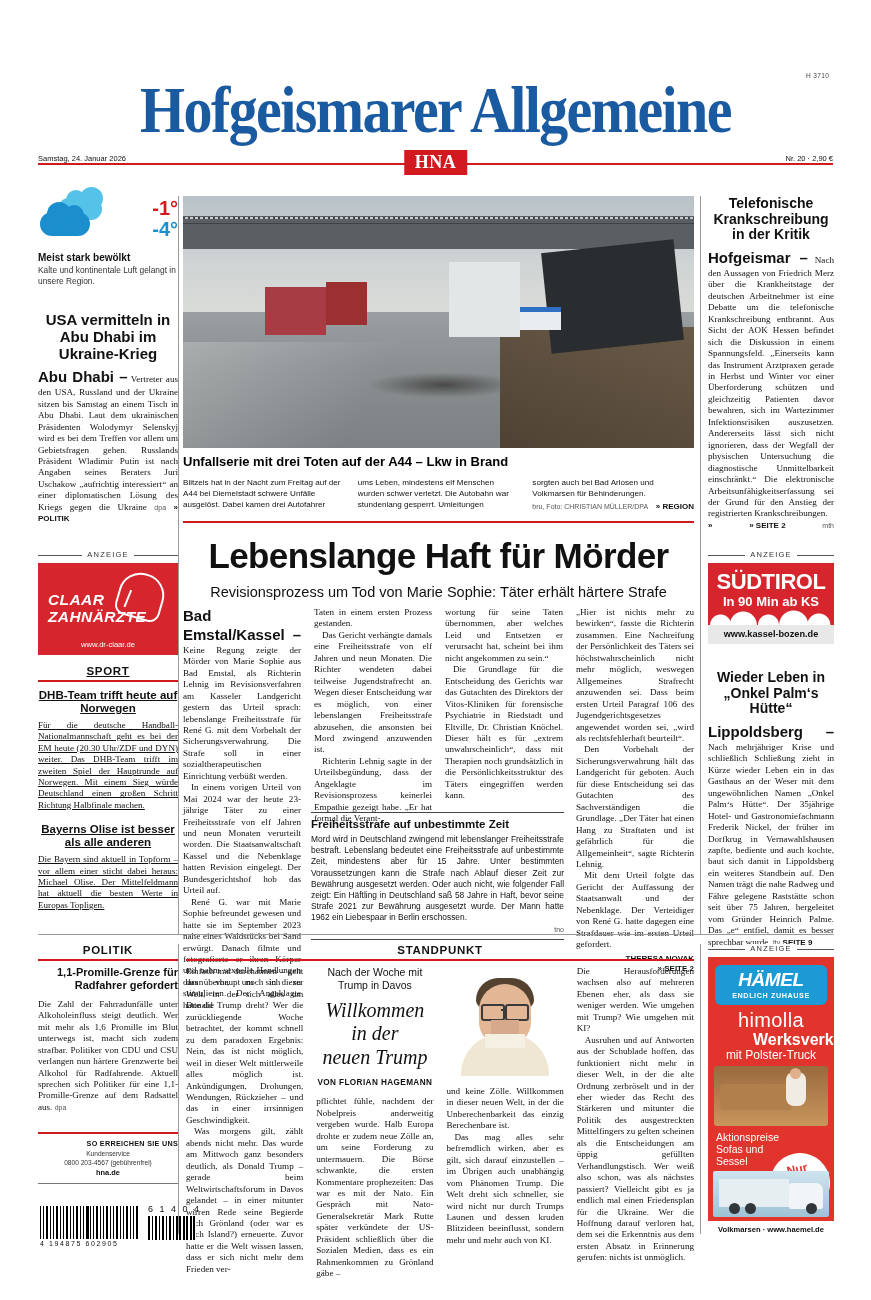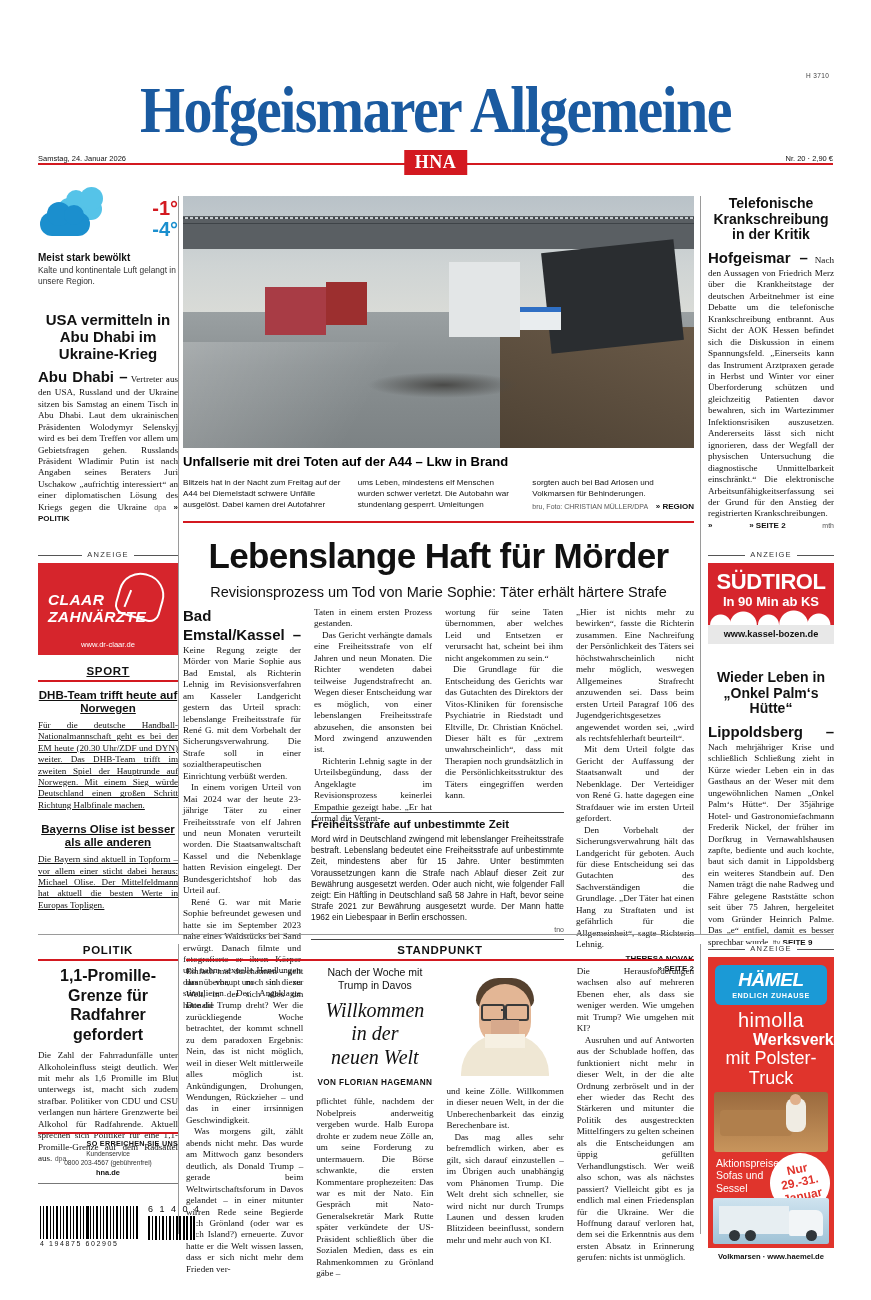--- a/index.html
+++ b/index.html
@@ -196,21 +196,21 @@
   .pr-neck{position:absolute;left:40px;bottom:34px;width:28px;height:22px;background:#d7a98c;}
   .pr-head{position:absolute;left:28px;top:16px;width:52px;height:62px;background:#e3b695;border-radius:26px 26px 24px 24px;}
   .pr-hair{position:absolute;left:25px;top:10px;width:58px;height:30px;background:#55412f;border-radius:29px 29px 10px 10px;}
   .pr-glass-l{position:absolute;left:30px;top:36px;width:20px;height:13px;border:2px solid #3a3a3a;border-radius:3px;}
   .pr-glass-r{position:absolute;left:54px;top:36px;width:20px;height:13px;border:2px solid #3a3a3a;border-radius:3px;}
   .pr-bridge{position:absolute;left:50px;top:41px;width:6px;height:2px;background:#3a3a3a;}
   .pr-mouth{position:absolute;left:45px;top:62px;width:16px;height:3px;background:#b07a63;border-radius:2px;}
   .pr-collar{position:absolute;left:34px;bottom:28px;width:40px;height:14px;background:#f6f0e2;transform:rotate(0deg);}
 
   #politik-body{position:absolute;left:38px;top:966px;width:140px;}
-  .pol-title{font-family:"Liberation Sans",sans-serif;font-weight:bold;font-size:16px;text-align:center;line-height:1.22;}
+  .pol-title{font-family:"Liberation Sans",sans-serif;font-weight:bold;font-size:11px;text-align:right;line-height:1.22;}
 
   
   #contact{position:absolute;left:38px;top:1132px;width:140px;}
   #contact .cline{height:2px;background:#d31920;margin-bottom:5px;}
   #contact .ctitle{font-family:"Liberation Sans",sans-serif;font-weight:bold;font-size:7.2px;text-align:right;letter-spacing:.3px;}
   #contact .csub{font-family:"Liberation Sans",sans-serif;font-size:6.6px;text-align:center;color:#333;margin-top:2px;}
   #contact .cweb{font-family:"Liberation Sans",sans-serif;font-weight:bold;font-size:7.4px;text-align:center;margin-top:2px;}
   #contact .cbot{height:1px;background:#777;margin-top:6px;}
 
   #barcode{position:absolute;left:40px;top:1206px;width:160px;height:44px;}
@@ -258,21 +258,21 @@
   }
   .ad-sued .urlbar{background:#e8e8e8;color:#111;text-align:center;
     font-family:"Liberation Sans",sans-serif;font-weight:bold;font-size:9.2px;padding:4px 0 5px 0;}
 
   .ad-haemel{width:126px;background:#e0342c;position:relative;overflow:hidden;color:#fff;}
   .ad-haemel .hbox{background:#1b9ad6;margin:8px 7px 0 7px;border-radius:6px;padding:5px 0 5px 0;text-align:center;}
   .ad-haemel .hname{font-family:"Liberation Sans",sans-serif;font-style:italic;font-weight:bold;font-size:19px;letter-spacing:-.4px;line-height:1;}
   .ad-haemel .hsub{font-family:"Liberation Sans",sans-serif;font-weight:bold;font-size:7.2px;letter-spacing:.6px;margin-top:2px;}
   .ad-haemel .himolla{font-family:"Liberation Sans",sans-serif;font-size:20px;text-align:center;margin-top:4px;letter-spacing:.4px;}
   .ad-haemel .wv{font-family:"Liberation Sans",sans-serif;font-weight:bold;font-size:16px;text-align:center;line-height:1.05;padding-left:45px;}
-  .ad-haemel .pt{font-family:"Liberation Sans",sans-serif;font-size:18px;text-align:center;line-height:1.1;margin-bottom:4px;}
+  .ad-haemel .pt{font-family:"Liberation Sans",sans-serif;font-size:12px;text-align:center;line-height:1.1;margin-bottom:4px;}
   .ad-haemel .sofa{height:60px;margin:2px 6px 0 6px;background:linear-gradient(#9a6a3e,#c8955c);position:relative;border-radius:3px;overflow:hidden;}
   .ad-haemel .sofa .cush{position:absolute;left:6px;top:18px;width:72px;height:26px;background:#b07f4c;border-radius:4px;}
   .ad-haemel .sofa .pers{position:absolute;right:22px;top:6px;width:20px;height:34px;background:#f0ece3;border-radius:8px;}
   .ad-haemel .sofa .pershead{position:absolute;right:27px;top:2px;width:11px;height:11px;background:#e0b08c;border-radius:50%;}
   .ad-haemel .ap{font-family:"Liberation Sans",sans-serif;font-size:10.5px;line-height:1.15;margin:5px 0 0 8px;}
   .ad-haemel .badge{
     position:absolute;right:4px;top:196px;width:60px;height:60px;border-radius:50%;background:#fff;
     color:#e0342c;font-family:"Liberation Sans",sans-serif;font-weight:bold;font-size:12px;
     display:flex;align-items:center;justify-content:center;text-align:center;line-height:1.12;
     transform:rotate(-12deg);
@@ -402,22 +402,22 @@
       <p class="first">Taten in einem ersten Prozess gestanden.</p>
       <p>Das Gericht verhängte damals eine Freiheitsstrafe von elf Jahren und neun Monaten. Die Richter wendeten dabei teilweise Jugendstrafrecht an. Wegen dieser Entscheidung war es möglich, von einer lebenslangen Freiheitsstrafe abzusehen, die ansonsten bei Mord zwingend anzuwenden ist.</p>
       <p>Richterin Lehnig sagte in der Urteilsbegündung, dass der Angeklagte im Revisionsprozess keinerlei Empathie gezeigt habe. „Er hat formal die Verant-</p>
     </div>
     <div class="lc body-txt">
       <p class="first">wortung für seine Taten übernommen, aber welches Leid und Entsetzen er verursacht hat, scheint bei ihm nicht angekommen zu sein.“</p>
       <p>Die Grundlage für die Entscheidung des Gerichts war das Gutachten des Direktors der Vitos-Kliniken für forensische Psychiatrie in Riedstadt und Eltville, Dr. Christian Knöchel. Dieser hält es für „extrem unwahrscheinlich“, dass mit Therapien noch grundsätzlich in die Persönlichkeitsstruktur des Täters eingegriffen werden kann.</p>
     </div>
     <div class="lc body-txt">
       <p class="first">„Hier ist nichts mehr zu bewirken“, fasste die Richterin zusammen. Eine Nachreifung der Persönlichkeit des Täters sei höchstwahrscheinlich nicht mehr möglich, weswegen Allgemeines Strafrecht anzuwenden sei. Dass beim ersten Urteil Paragraf 106 des Jugendgerichtsgesetzes angewendet worden sei, „wird als rechtsfehlerhaft beurteilt“.</p>
+      <p>Den Vorbehalt der Sicherungsverwahrung hält das Landgericht für geboten. Auch für diese Entscheidung sei das Gutachten des Sachverständigen die Grundlage. „Der Täter hat einen Hang zu Straftaten und ist gefährlich für die Allgemeinheit“, sagte Richterin Lehnig.</p>
       <p>Mit dem Urteil folgte das Gericht der Auffassung der Staatsanwalt und der Nebenklage. Der Verteidiger von René G. hatte dagegen eine Strafdauer wie im ersten Urteil gefordert.</p>
-      <p>Den Vorbehalt der Sicherungsverwahrung hält das Landgericht für geboten. Auch für diese Entscheidung sei das Gutachten des Sachverständigen die Grundlage. „Der Täter hat einen Hang zu Straftaten und ist gefährlich für die Allgemeinheit“, sagte Richterin Lehnig.</p>
       <p style="text-align:right;margin-top:3px;" class="kicker-ref">THERESA NOVAK</p>
       <p style="text-align:right;" class="kicker-ref">» SEITE 2</p>
     </div>
   </div>
 
   <div id="infobox">
     <div class="ibrule"></div>
     <h3>Freiheitsstrafe auf unbestimmte Zeit</h3>
     <p>Mord wird in Deutschland zwingend mit lebenslanger Freiheitsstrafe bestraft. Lebenslang bedeutet eine Freiheitsstrafe auf unbestimmte Zeit, mindestens aber für 15 Jahre. Unter bestimmten Voraussetzungen kann die Strafe nach Ablauf dieser Zeit zur Bewährung ausgesetzt werden. Oder auch nicht, wie folgender Fall zeigt: Ein Häftling in Deutschland saß 58 Jahre in Haft, bevor seine Strafe 2021 zur Bewährung ausgesetzt wurde. Der Mann hatte 1962 ein Liebespaar in Berlin erschossen.</p>
     <p style="text-align:right;color:#555;font-size:7px;margin-top:2px;">tno</p>
@@ -514,21 +514,21 @@
     <div class="sc body-txt">
       <p class="first" style="text-indent:0;margin:0;">Einfach mal durchatmen – geht das überhaupt noch in dieser Welt, in der sich alles um Donald Trump dreht? Wer die zurückliegende Woche betrachtet, der kommt schnell zu dem paradoxen Ergebnis: Nein, das ist nicht möglich, weil in dieser Welt mittlerweile alles möglich ist. Ankündigungen, Drohungen, Wendungen, Rückzieher – und das in einer irrsinnigen Geschwindigkeit.</p>
       <p style="text-indent:8px;margin:0;">Was morgens gilt, zählt abends nicht mehr. Das wurde am Mittwoch ganz besonders deutlich, als Donald Trump – gerade beim Weltwirtschaftsforum in Davos gelandet – in einer mitunter wirren Rede seine Begierde nach Grönland (oder war es doch Island?) erneuerte. Zuvor hatte er die Welt wissen lassen, dass er sich nicht mehr dem Frieden ver-</p>
     </div>
 
     <div class="sc">
       <div class="sp-kicker">Nach der Woche mit Trump in Davos</div>
       <div class="sp-title">
         <div>Willkommen</div>
         <div>in der</div>
-        <div>neuen Welt</div>
+        <div>neuen Trump</div>
       </div>
       <div class="sp-author">VON FLORIAN HAGEMANN</div>
       <div class="body-txt" style="margin-top:9px;">
         <p style="text-indent:0;margin:0;">pflichtet fühle, nachdem der Nobelpreis anderweitig vergeben wurde. Halb Europa drohte er zudem neue Zölle an, um seine Forderung zu untermauern. Die Börse schwankte, die ersten Kommentare prophezeiten: Das war es mit der Nato. Ein Gespräch mit Nato-Generalsekretär Mark Rutte später verkündete der US-Präsident schließlich über die Sozialen Medien, dass es ein Rahmenkommen zu Grönland gäbe –</p>
       </div>
     </div>
 
     <div class="sc">
       <div class="sp-portrait">
         <div class="pr-hair"></div>

